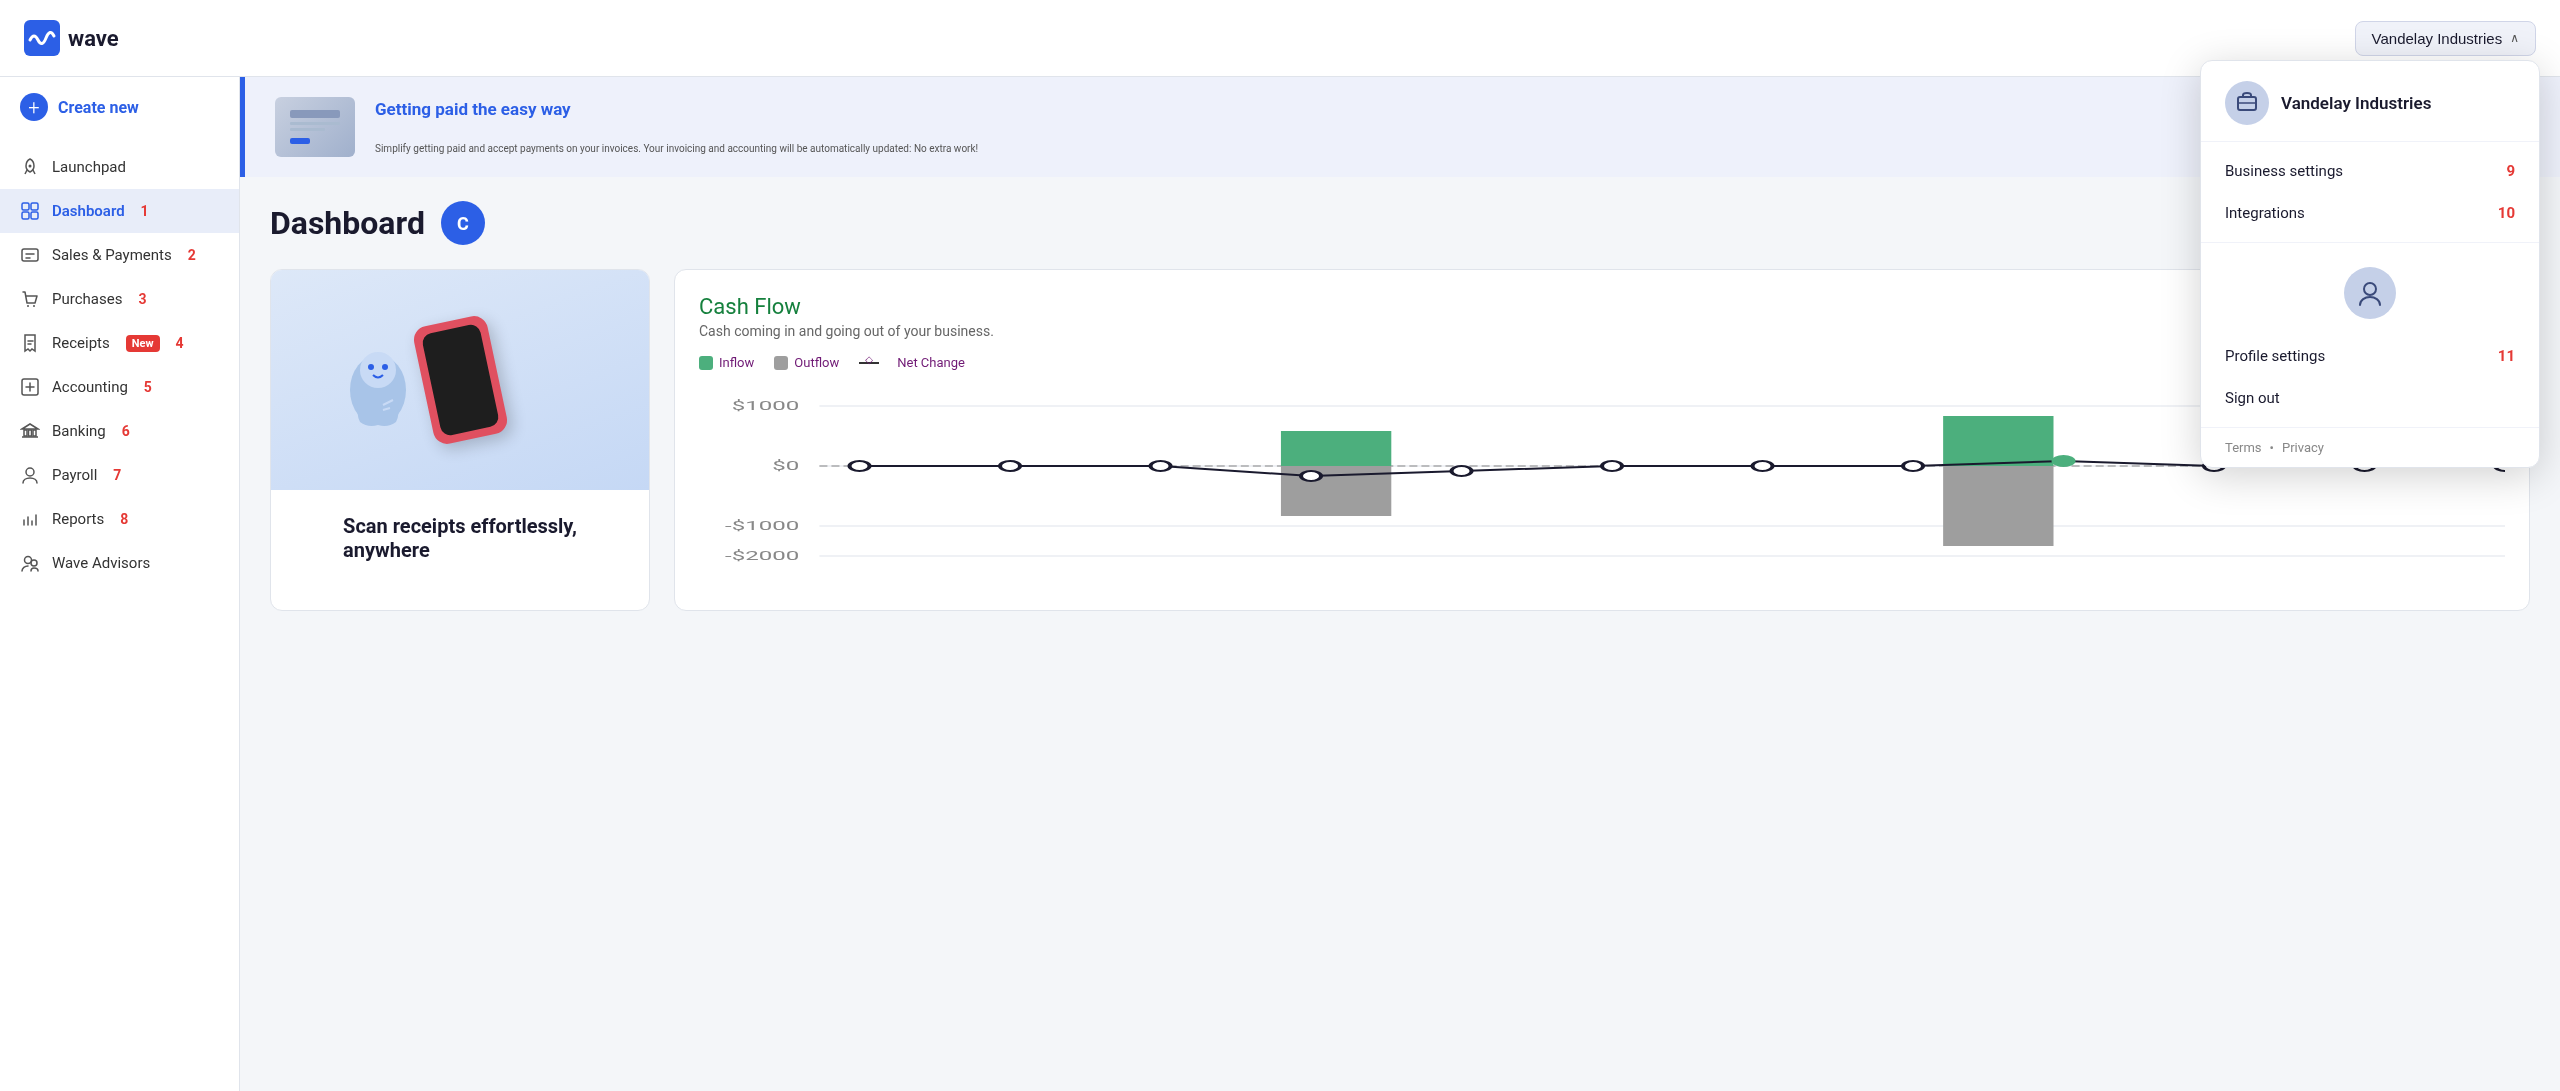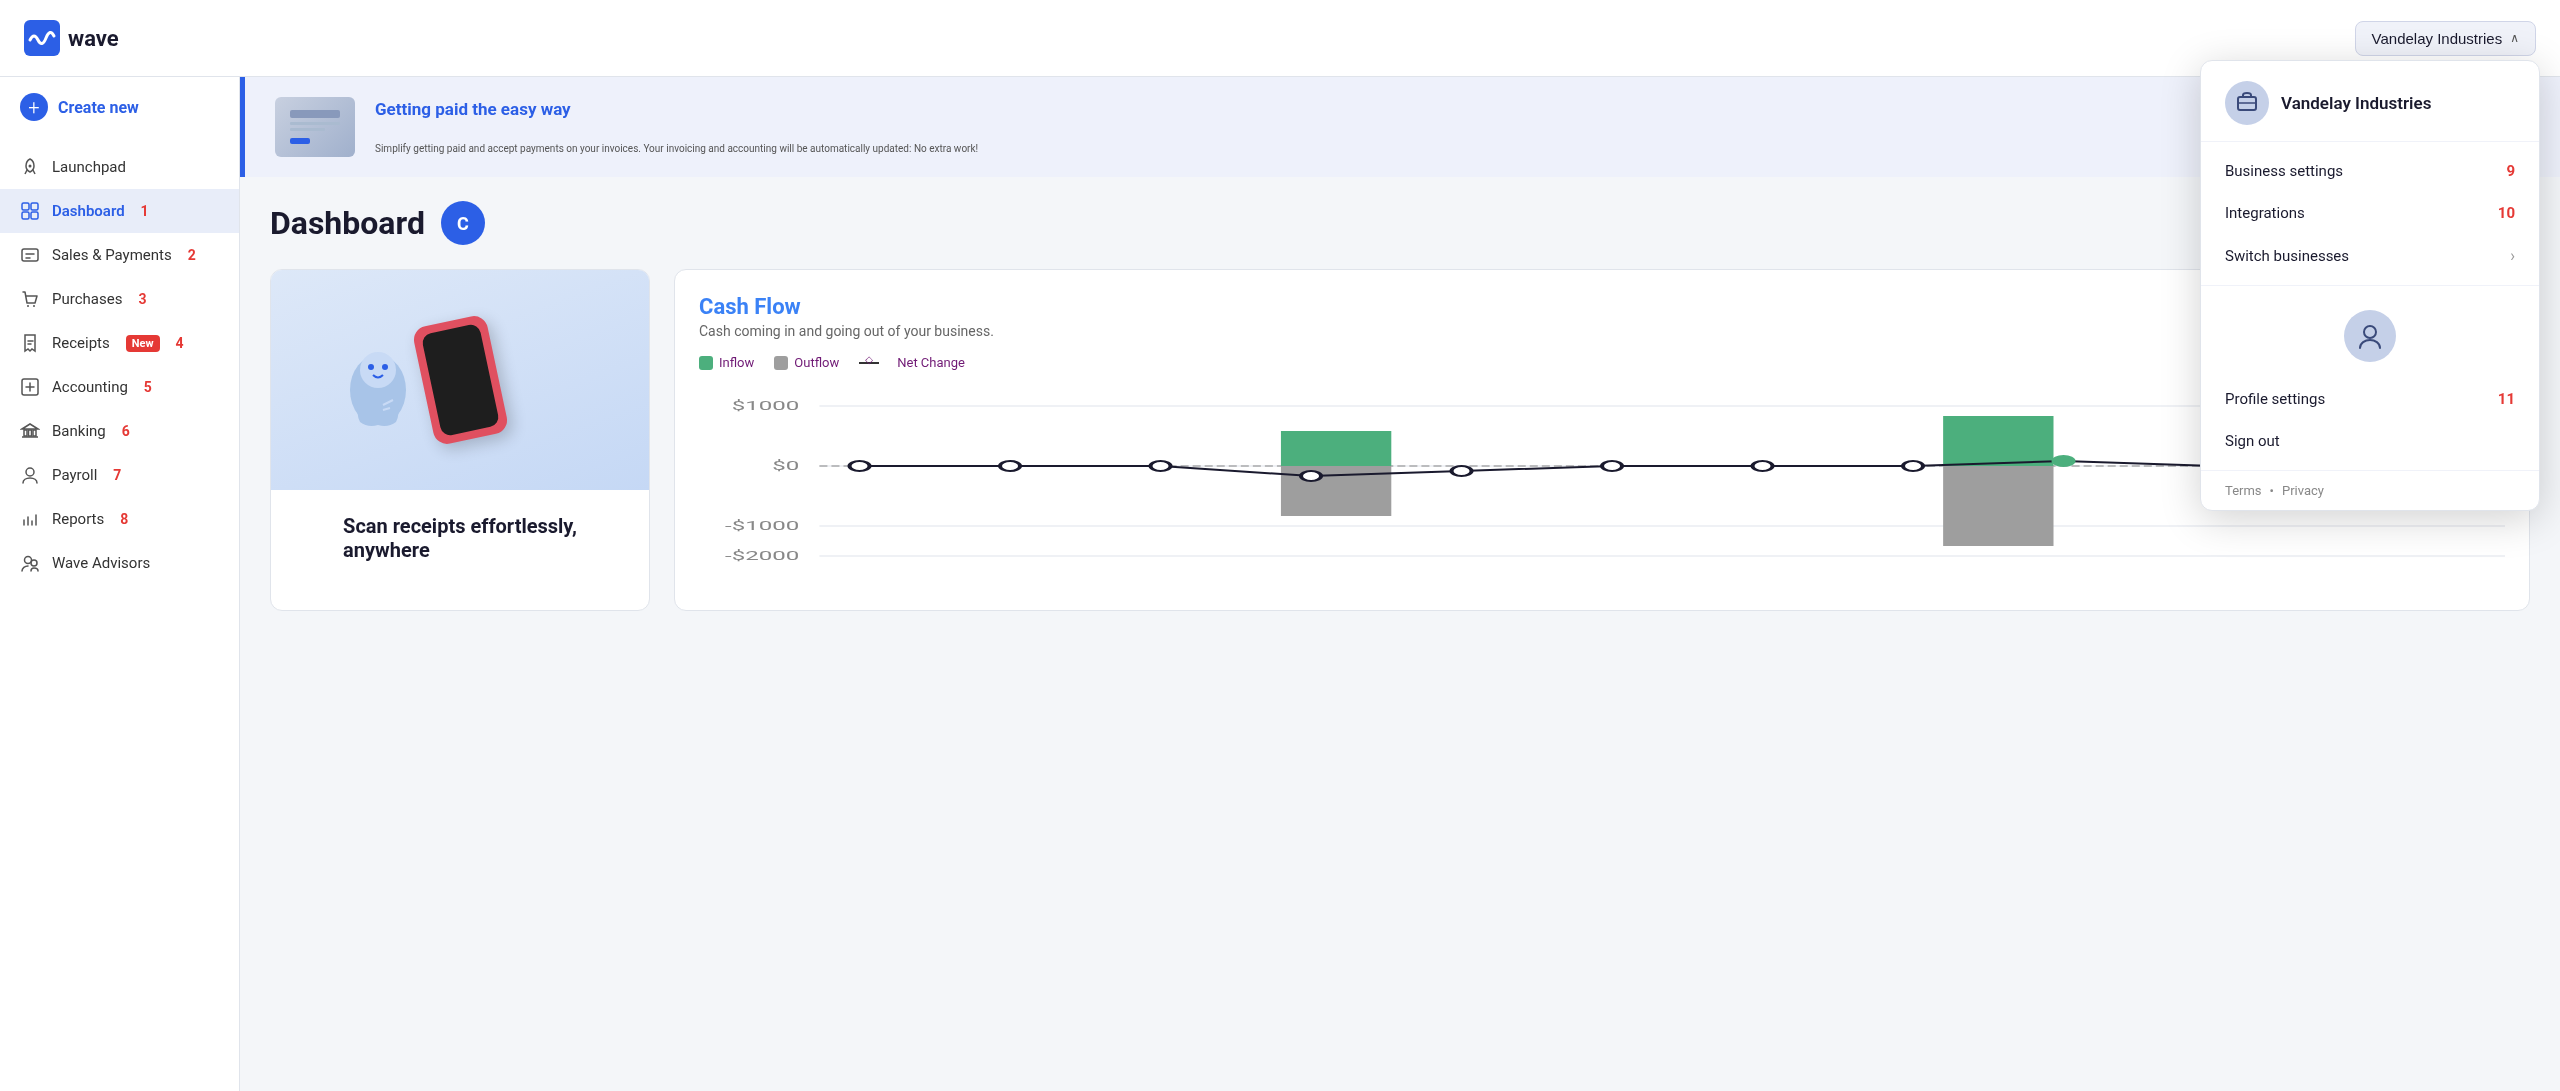--- a/index.html
+++ b/index.html
@@ -242,22 +242,22 @@
       color: #1a1a2e;
       margin-bottom: 8px;
     }
 
     
     .cashflow-card {
       padding: 24px;
     }
     .cashflow-card h3 {
       font-size: 22px;
-      font-weight: 700;
-      color: #3b82f6;
+      font-weight: 400;
+      color: #15803d;
       margin-bottom: 4px;
     }
     .cashflow-card .subtitle {
       color: #666;
       font-size: 14px;
       margin-bottom: 16px;
     }
     .legend {
       display: flex;
       gap: 20px;
@@ -684,24 +684,20 @@
 
     <div class="dropdown-section">
       <div class="dropdown-item">
         <span>Business settings</span>
         <span class="dd-badge">9</span>
       </div>
       <div class="dropdown-item">
         <span>Integrations</span>
         <span class="dd-badge">10</span>
       </div>
-      <div class="dropdown-item">
-        <span>Switch businesses</span>
-        <span class="dd-arrow">›</span>
-      </div>
     </div>
 
     <div class="dropdown-profile-section">
       <div class="profile-avatar-row">
         <div class="profile-avatar">
           <svg width="28" height="28" viewBox="0 0 28 28" fill="none">
               <circle cx="14" cy="10" r="6" stroke="#3a4a7a" stroke-width="2"></circle>
               <path d="M4 26C4 21 9 18 14 18C19 18 24 21 24 26" stroke="#3a4a7a" stroke-width="2" stroke-linecap="round"></path>
             </svg>
         </div>

